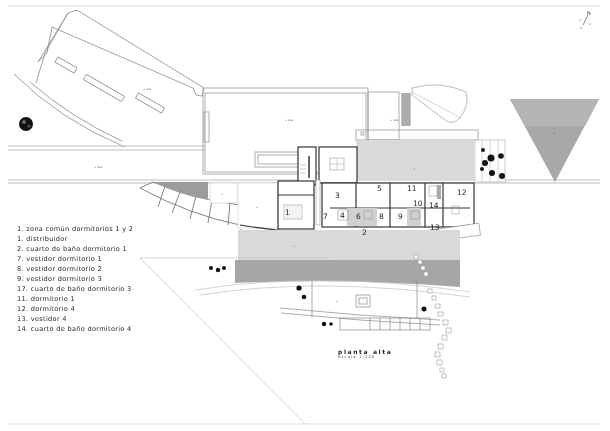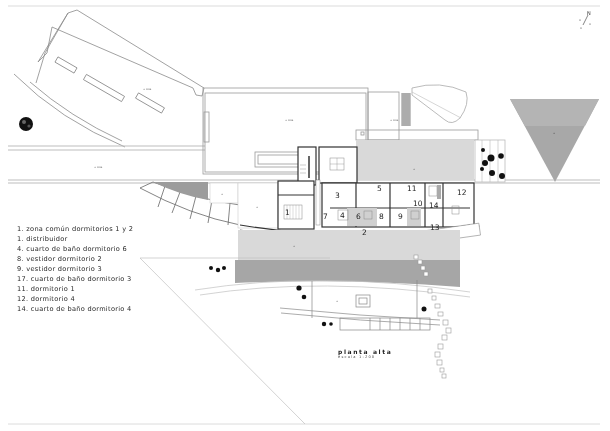--- a/index.html
+++ b/index.html
@@ -231,24 +231,26 @@
   <span class="num" style="left:413px;top:200px">10</span>
   <span class="num" style="left:407px;top:185px">11</span>
   <span class="num" style="left:457px;top:189px">12</span>
   <span class="num" style="left:430px;top:224px">13</span>
   <span class="num" style="left:429px;top:202px">14</span>
 </div>
 
 <div class="legend">
   <div>1. zona común dormitorios 1 y 2</div>
   <div>1. distribuidor</div>
-  <div>4. cuarto de baño dormitorio 6</div>
+  <div>2. cuarto de baño dormitorio 1</div>
+  <div>7. vestidor dormitorio 1</div>
   <div>8. vestidor dormitorio 2</div>
   <div>9. vestidor dormitorio 3</div>
   <div>17. cuarto de baño dormitorio 3</div>
   <div>11. dormitorio 1</div>
   <div>12. dormitorio 4</div>
+  <div>13. vestidor 4</div>
   <div>14. cuarto de baño dormitorio 4</div>
 </div>
 
 <div class="title">planta alta</div>
 <div class="subtitle">escala 1:200</div>
 <div class="north">N</div>
 
 </body></html>

